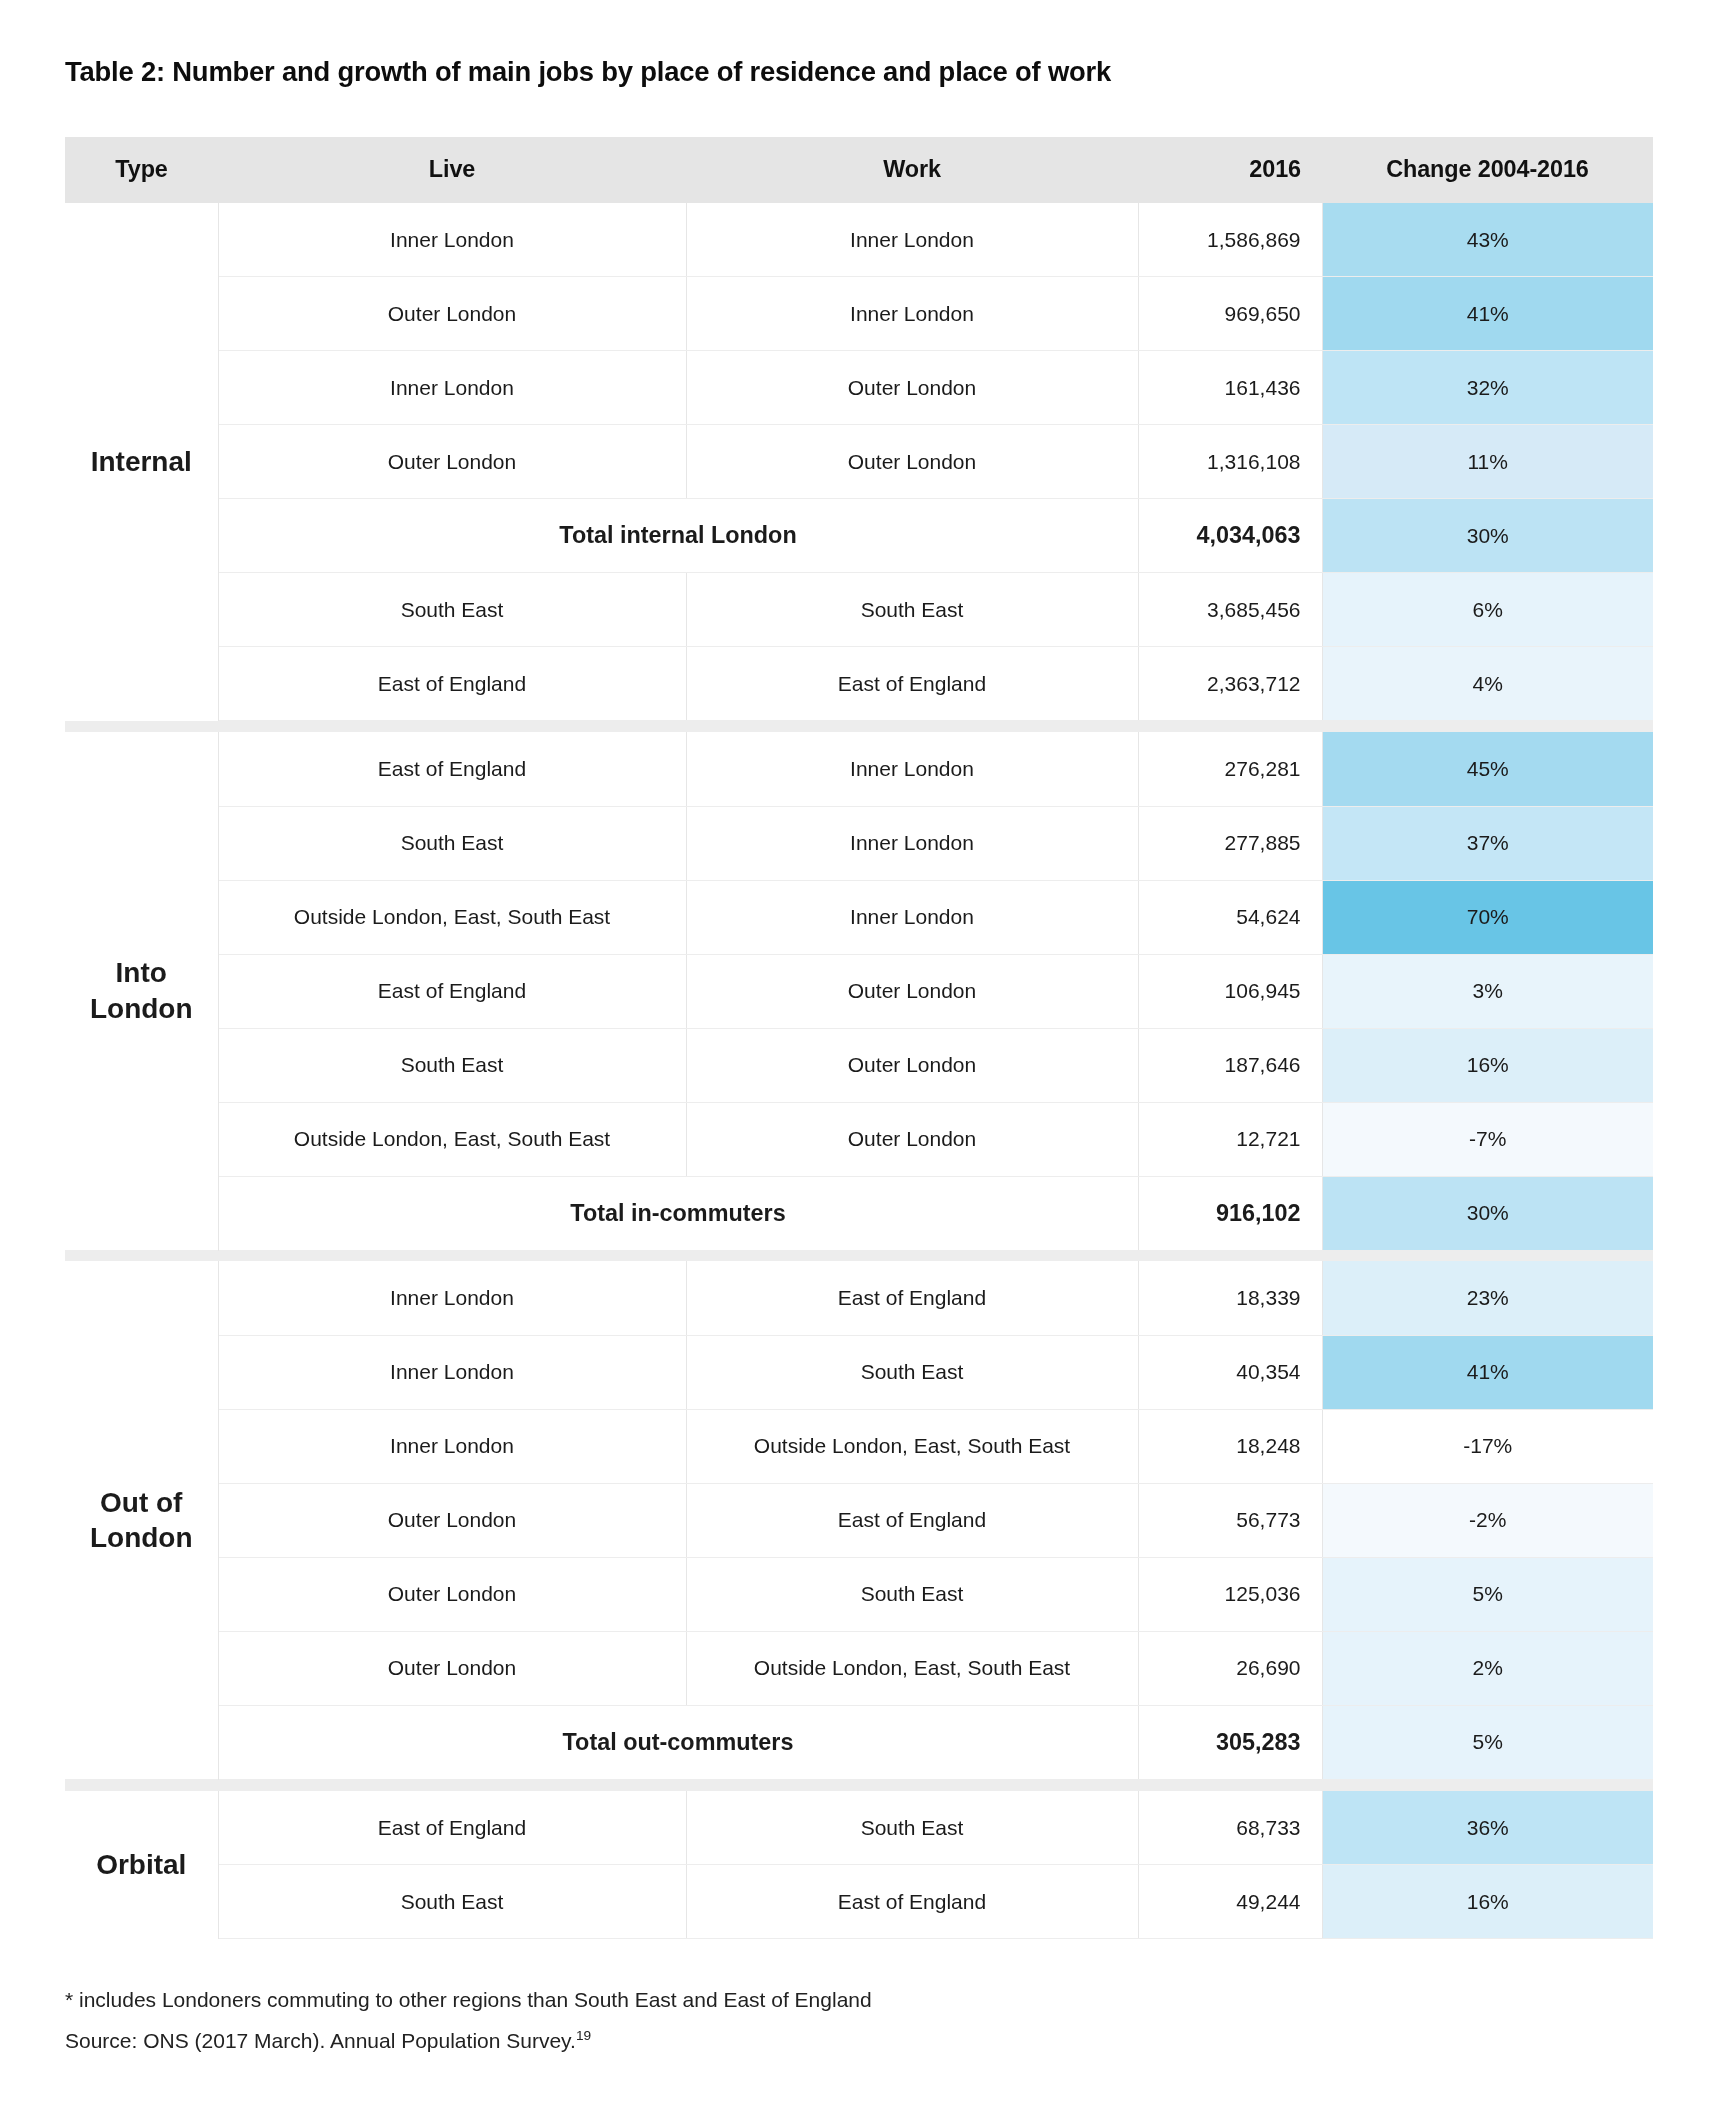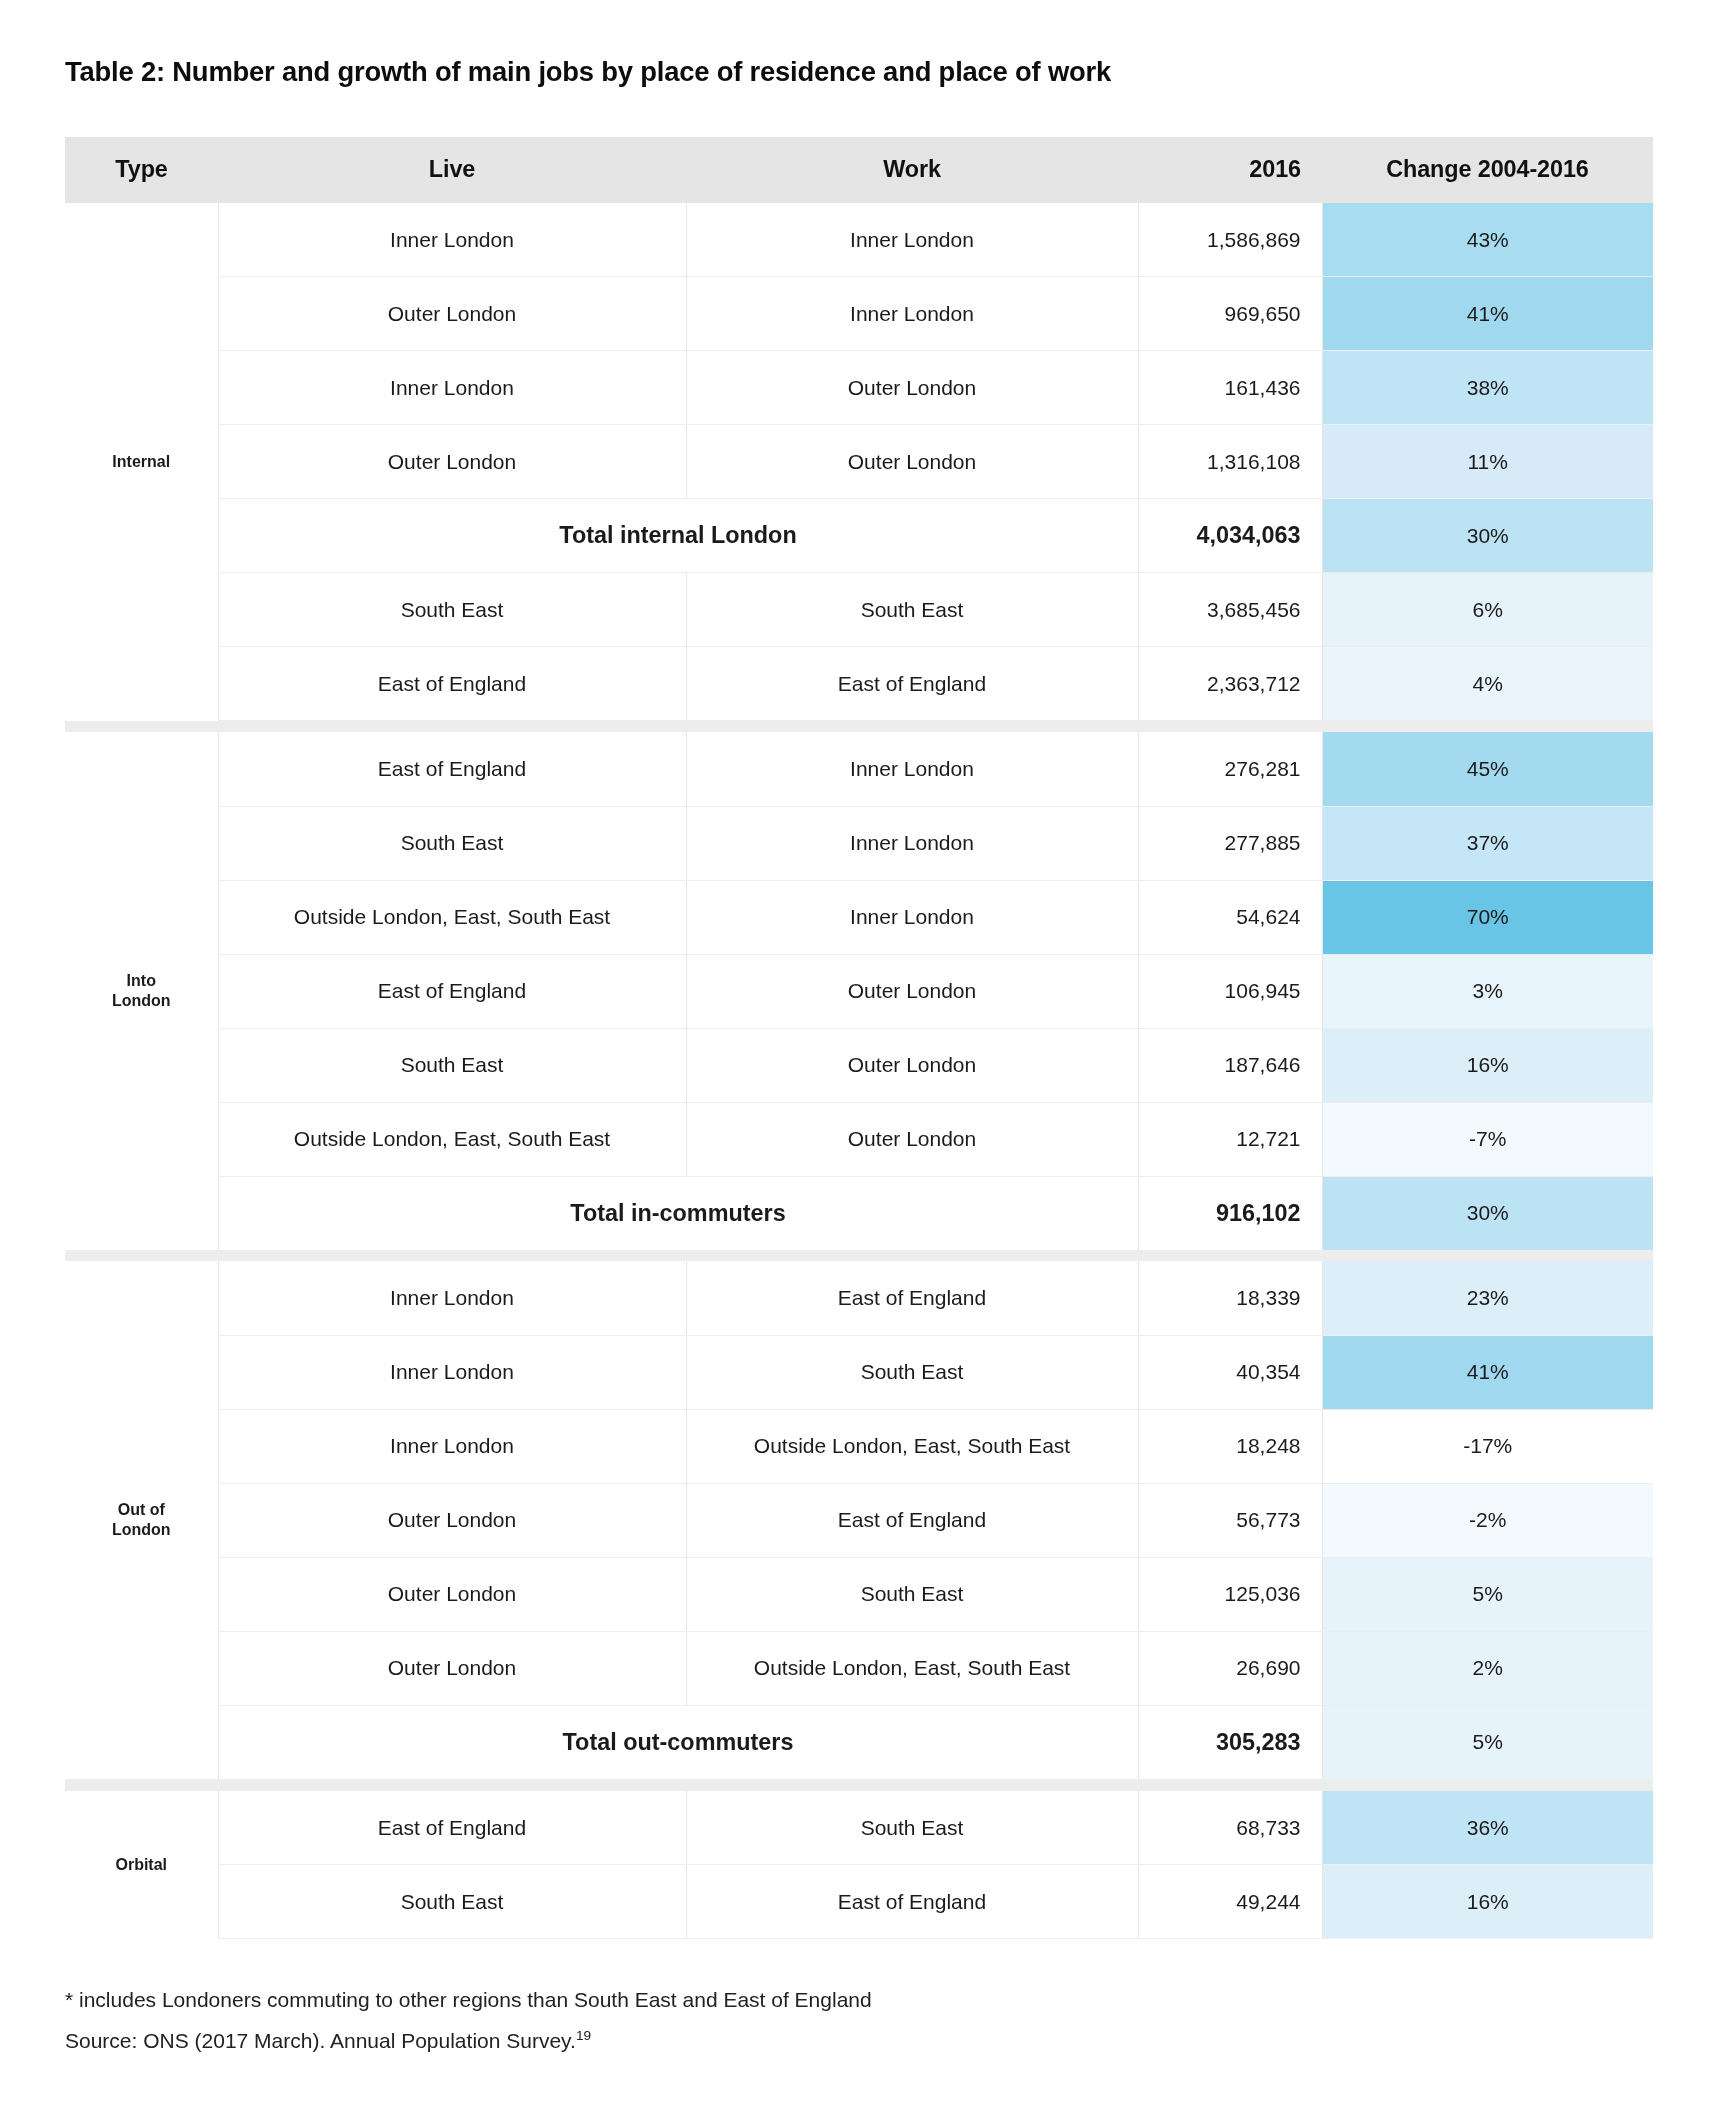--- a/index.html
+++ b/index.html
@@ -59,21 +59,21 @@
     color: #1b1b1b;
     text-align: center;
     vertical-align: middle;
     border-right: 0.8px solid #e6e6e6;
     border-bottom: 0.8px solid #ededed;
     padding: 0 9.7px;
     background: #ffffff;
     box-sizing: border-box;
   }
   tbody td.cell-type {
-    font-size: 16px;
+    font-size: 28px;
     font-weight: bold;
     border-right: 0.8px solid #e6e6e6;
     border-bottom: none;
     line-height: 1.28;
     text-align: center;
   }
   tbody td.cell-num {
     text-align: right;
     padding-right: 21px;
     border-radius: 29px;
@@ -142,21 +142,21 @@
         <tr>
           <td class="cell-live">Outer London</td>
           <td class="cell-work">Inner London</td>
           <td class="cell-num">969,650</td>
           <td class="cell-change" style="background: rgb(160, 217, 239);">41%</td>
         </tr>
         <tr>
           <td class="cell-live">Inner London</td>
           <td class="cell-work">Outer London</td>
           <td class="cell-num">161,436</td>
-          <td class="cell-change" style="background: rgb(190, 228, 245);">38%</td>
+          <td class="cell-change" style="background: rgb(190, 228, 245);">32%</td>
         </tr>
         <tr>
           <td class="cell-live">Outer London</td>
           <td class="cell-work">Outer London</td>
           <td class="cell-num">1,316,108</td>
           <td class="cell-change" style="background: rgb(214, 234, 247);">11%</td>
         </tr>
         <tr class="total-row">
           <td class="cell-total" colspan="2">Total internal London</td>
           <td class="cell-num">4,034,063</td>

